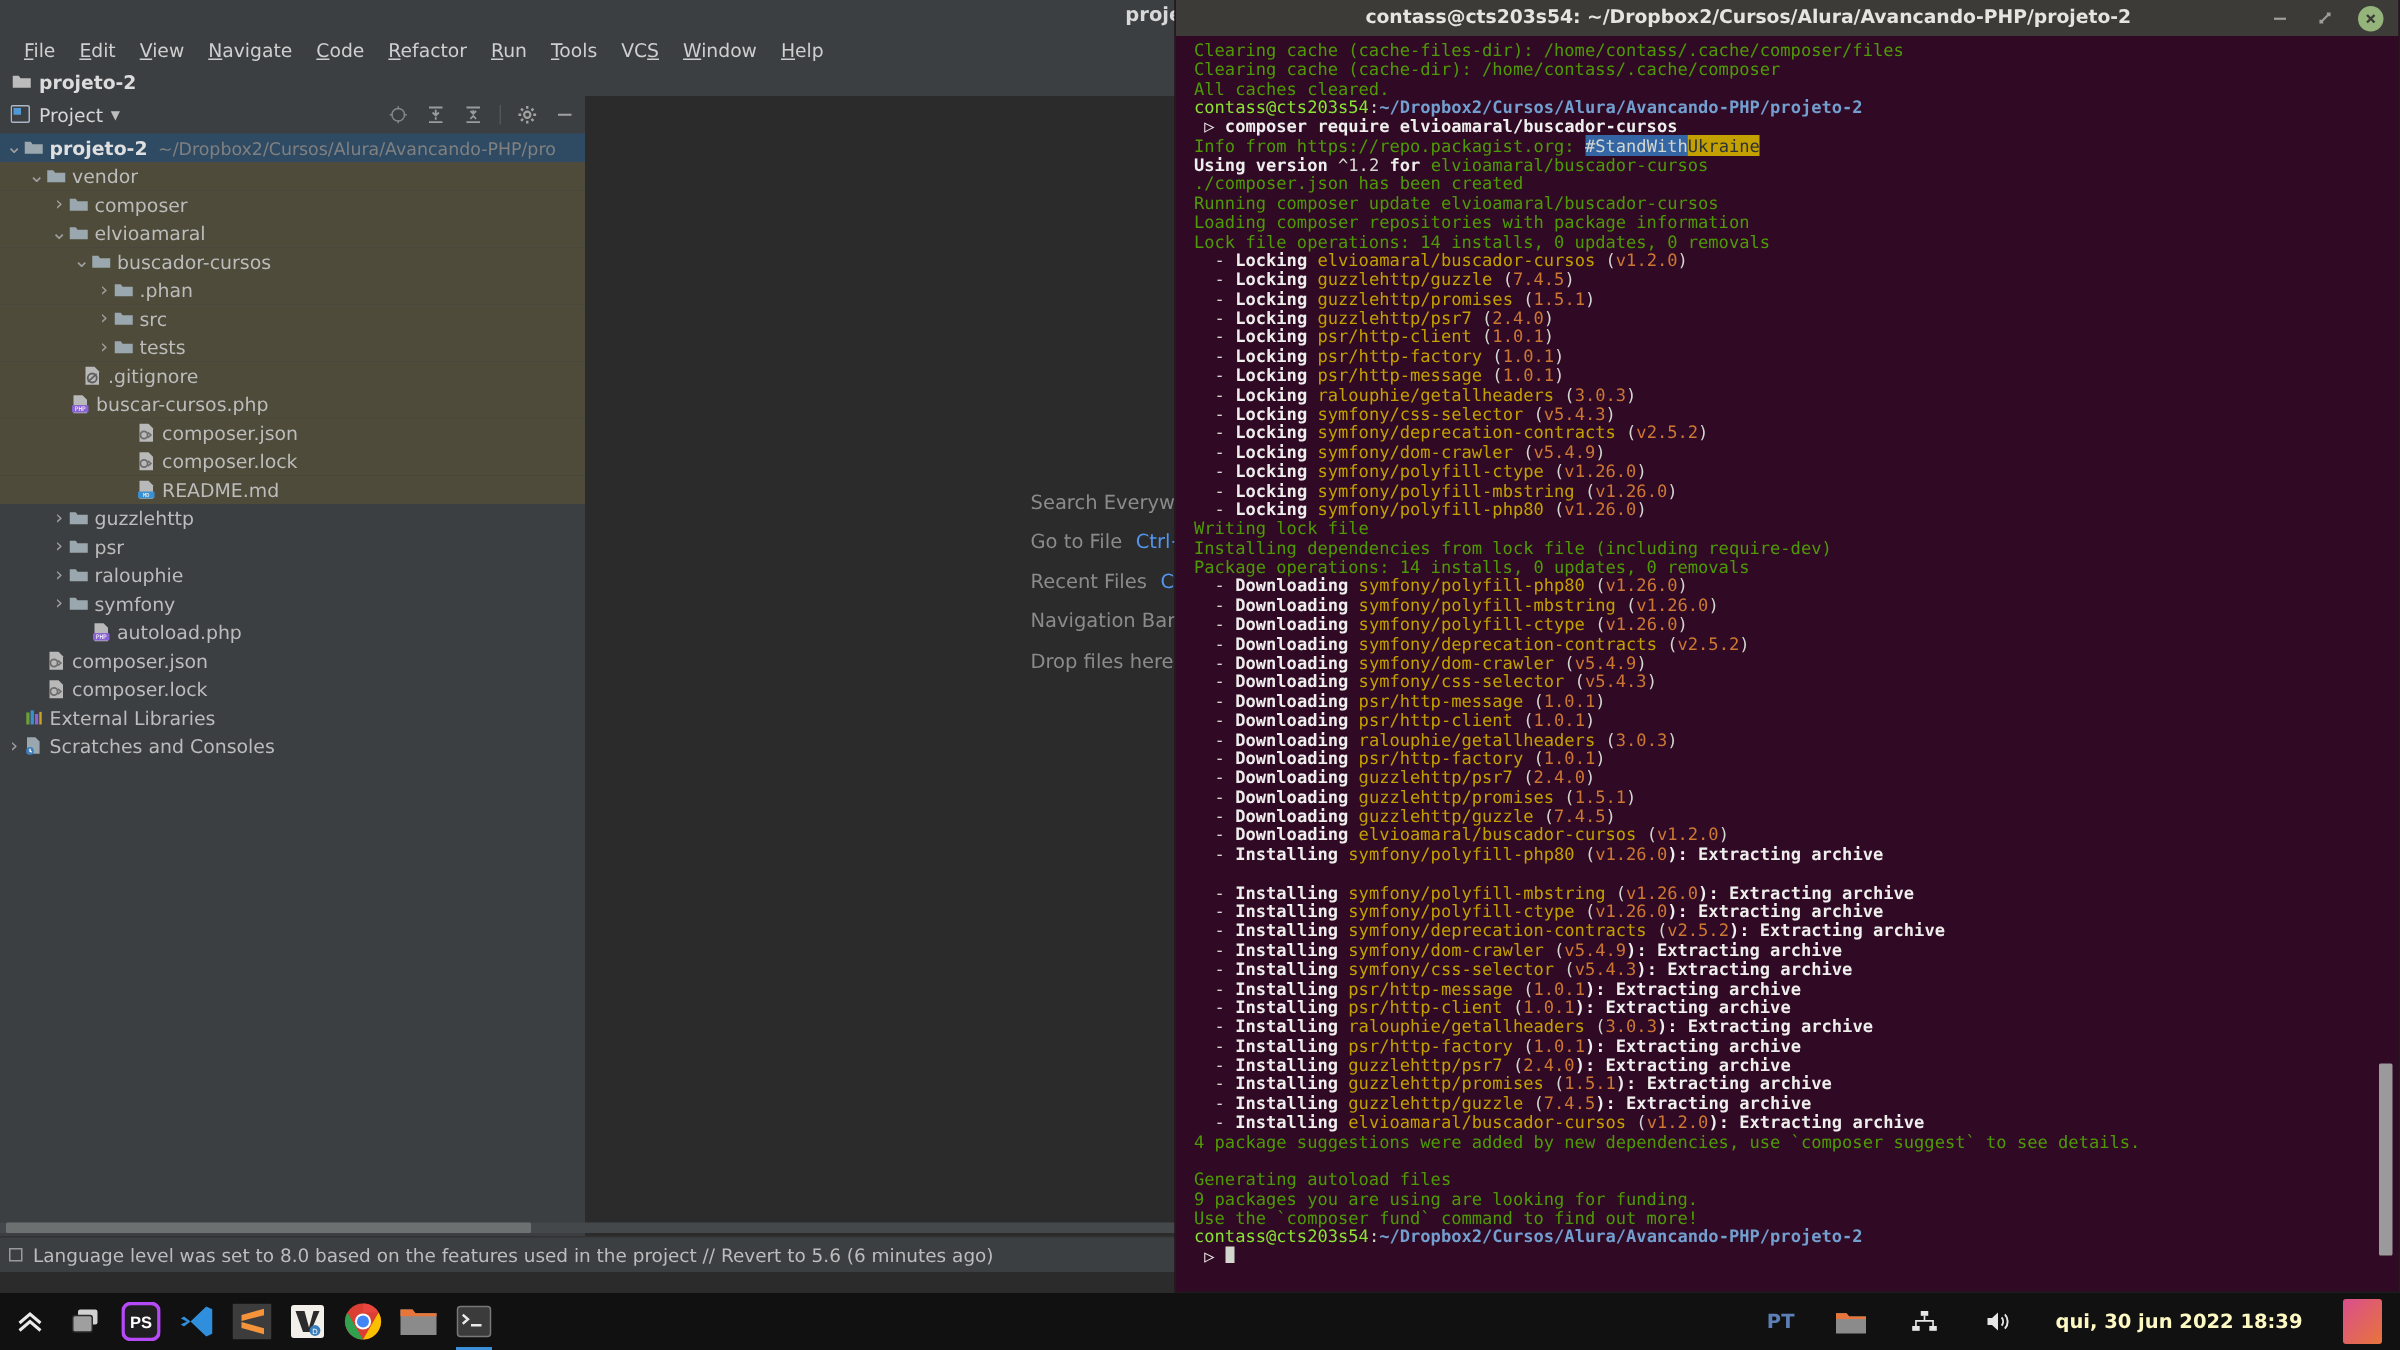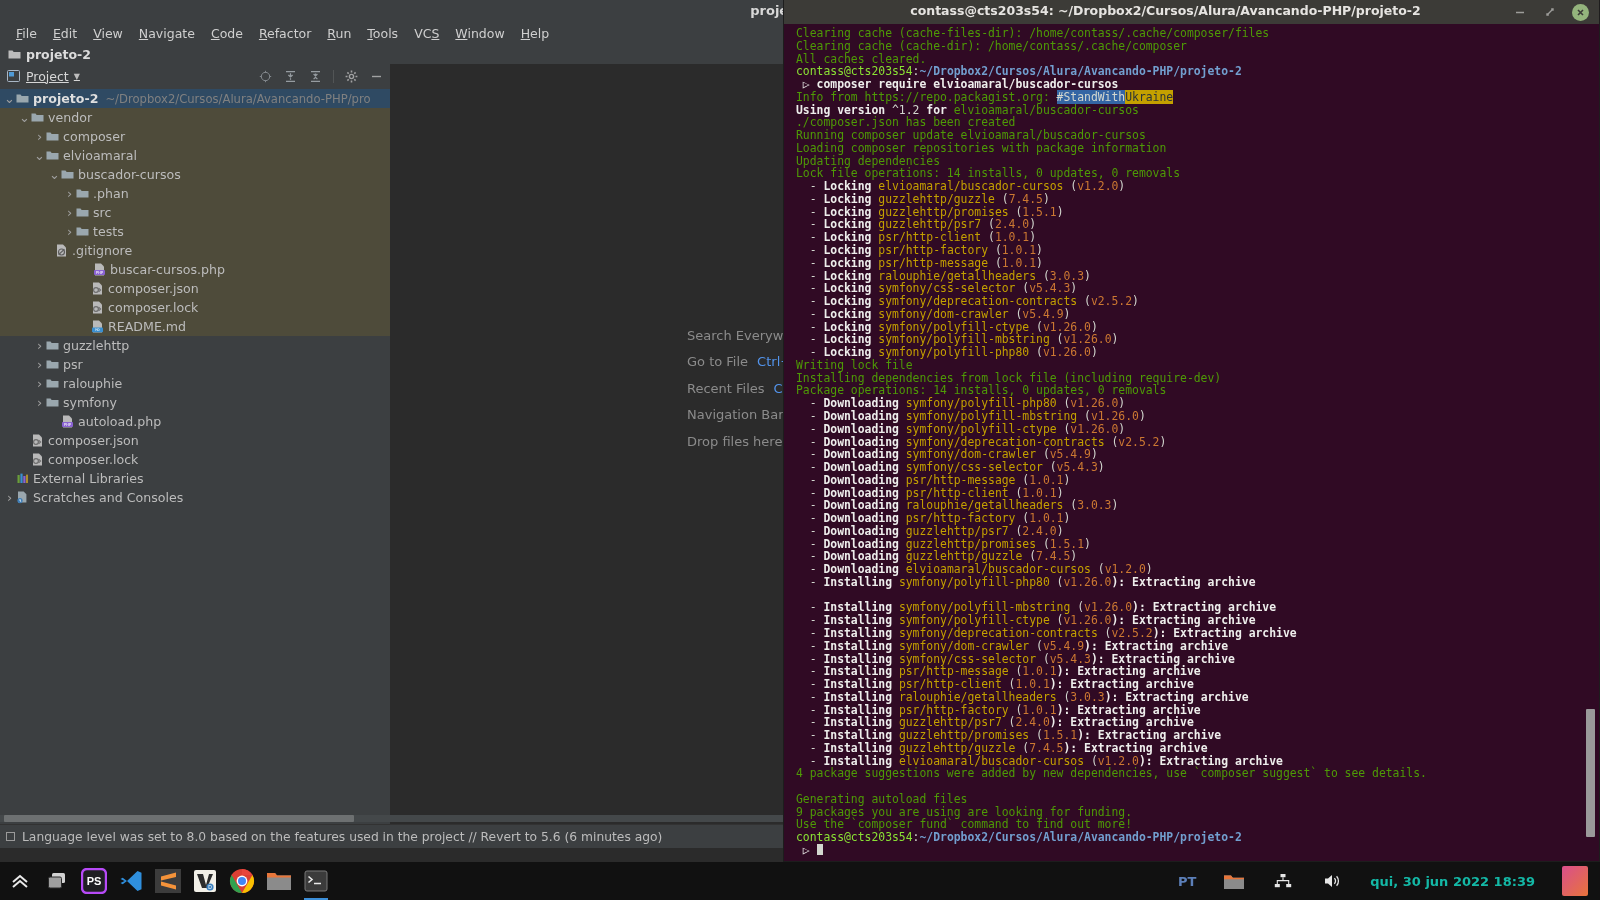--- a/index.html
+++ b/index.html
@@ -36,21 +36,21 @@
     display:flex;
   }
 
   
   #project-panel {
     width:391px; background:#3c3f41; display:flex; flex-direction:column;
     border-right:1px solid #2b2b2b;
   }
   #project-header {
     height:24px; display:flex; align-items:center; padding:0 6px;
-    background:#3c3f41; font-size:12.5px; color:#d6d6d6;text-decoration:underline;
+    background:#3c3f41; font-size:12.5px; color:#d6d6d6;
   }
   #project-header .ptitle { display:flex; align-items:center; gap:5px; }
   #project-header .tools { margin-left:auto; display:flex; align-items:center; gap:10px; opacity:.75; }
   .divider-v { width:1px; height:13px; background:#5a5d5e; }
 
   #tree {
     flex:1; background:#3c3f41; overflow:hidden; font-size:12.6px;
     padding-top:1px;
   }
   .trow {
@@ -133,21 +133,21 @@
 
   
   #taskbar {
     position:absolute; left:0; bottom:0; width:1600px; height:38px;
     background:#111111; display:flex; padding:0 6px;
   }
   #tb-left { display:flex; align-items:center; gap:9px; }
   .tb-ic { width:28px; height:28px; display:inline-flex; align-items:center; justify-content:center; position:relative; }
   #tb-right { margin-left:auto; display:flex; align-items:center; gap:27px; padding-right:6px; }
   #tb-right .lang { font-size:13px; font-weight:bold; color:#5c7fb8; }
-  #tb-right .clock { font-size:13px; font-weight:bold; color:#14b8a6; white-space:nowrap; }
+  #tb-right .clock { font-size:13px; font-weight:bold; color:#fef9c3; white-space:nowrap; }
   .tray-ic { width:22px; height:22px; display:inline-flex; align-items:center; justify-content:center; }
   #tb-end {
     width:26px; height:30px; border-radius:2px;
     background:linear-gradient(135deg,#d94f8c 0%,#e8743b 100%);
   }
   .active-underline { position:absolute; left:2px; right:2px; bottom:-5px; height:2px; background:#3c8fd9; }
 </style>
 </head>
 <body>
 
@@ -309,21 +309,21 @@
             <span class="arrow"></span>
             <span class="ic">
               <svg width="13" height="13" viewBox="0 0 13 13">
                 <path d="M2 0.5h6l3 3v9H2z" fill="#b9b9b9"></path>
                 <circle cx="6.5" cy="8" r="3" fill="none" stroke="#5e5e5e" stroke-width="1.2"></circle>
                 <path d="M3.6 10.6l5.8-5.4" stroke="#5e5e5e" stroke-width="1.2"></path>
               </svg>
             </span>
             <span class="nm">.gitignore</span>
           </div>
-          <div class="trow sel-olive" style="padding-left: 81px;">
+          <div class="trow sel-olive" style="padding-left: 35px;">
             <span class="arrow"></span>
             <span class="ic">
               <svg width="13" height="13" viewBox="0 0 13 13">
                 <path d="M2 0.5h6l3 3v9H2z" fill="#b9b9b9"></path>
                 <rect x="1" y="7" width="11" height="5" rx="1" fill="#8a63d2"></rect>
                 <text x="6.5" y="11.1" font-size="4.1" fill="#fff" text-anchor="middle" font-family="monospace">PHP</text>
               </svg>
             </span>
             <span class="nm">buscar-cursos.php</span>
           </div>
@@ -513,21 +513,20 @@
       <div class="ln"><span class="g">Clearing cache (cache-files-dir): /home/contass/.cache/composer/files</span></div>
       <div class="ln"><span class="g">Clearing cache (cache-dir): /home/contass/.cache/composer</span></div>
       <div class="ln"><span class="g">All caches cleared.</span></div>
       <div class="ln"><span class="gb">contass@cts203s54</span><span>:</span><span class="bl">~/Dropbox2/Cursos/Alura/Avancando-PHP/projeto-2</span></div>
       <div class="ln"><span class="wb"> ▷ composer require elvioamaral/buscador-cursos</span></div>
       <div class="ln"><span class="g">Info from https://repo.packagist.org: </span><span class="hl-blue">#StandWith</span><span class="hl-yell">Ukraine</span></div>
       <div class="ln"><span class="wb">Using version </span><span>^1.2</span><span class="wb"> for </span><span class="g">elvioamaral/buscador-cursos</span></div>
       <div class="ln"><span class="g">./composer.json has been created</span></div>
       <div class="ln"><span class="g">Running composer update elvioamaral/buscador-cursos</span></div>
       <div class="ln"><span class="g">Loading composer repositories with package information</span></div>
-      <div class="ln"><span class="g">Updating dependencies</span></div>
       <div class="ln"><span class="g">Lock file operations: 14 installs, 0 updates, 0 removals</span></div>
       <div class="ln"><span>  - </span><span class="wb">Locking </span><span class="or">elvioamaral/buscador-cursos</span><span> (</span><span class="ver">v1.2.0</span><span>)</span></div>
       <div class="ln"><span>  - </span><span class="wb">Locking </span><span class="or">guzzlehttp/guzzle</span><span> (</span><span class="ver">7.4.5</span><span>)</span></div>
       <div class="ln"><span>  - </span><span class="wb">Locking </span><span class="or">guzzlehttp/promises</span><span> (</span><span class="ver">1.5.1</span><span>)</span></div>
       <div class="ln"><span>  - </span><span class="wb">Locking </span><span class="or">guzzlehttp/psr7</span><span> (</span><span class="ver">2.4.0</span><span>)</span></div>
       <div class="ln"><span>  - </span><span class="wb">Locking </span><span class="or">psr/http-client</span><span> (</span><span class="ver">1.0.1</span><span>)</span></div>
       <div class="ln"><span>  - </span><span class="wb">Locking </span><span class="or">psr/http-factory</span><span> (</span><span class="ver">1.0.1</span><span>)</span></div>
       <div class="ln"><span>  - </span><span class="wb">Locking </span><span class="or">psr/http-message</span><span> (</span><span class="ver">1.0.1</span><span>)</span></div>
       <div class="ln"><span>  - </span><span class="wb">Locking </span><span class="or">ralouphie/getallheaders</span><span> (</span><span class="ver">3.0.3</span><span>)</span></div>
       <div class="ln"><span>  - </span><span class="wb">Locking </span><span class="or">symfony/css-selector</span><span> (</span><span class="ver">v5.4.3</span><span>)</span></div>

